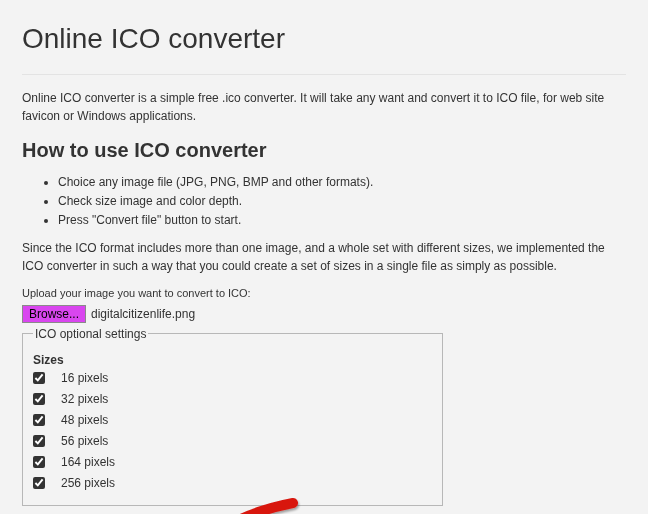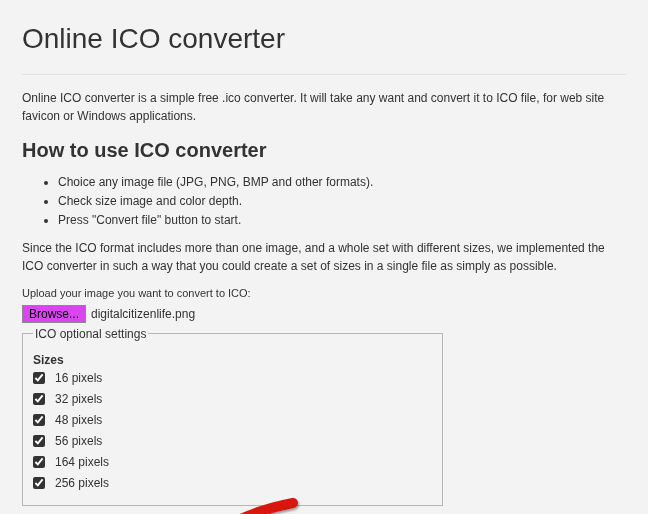--- a/index.html
+++ b/index.html
@@ -88,21 +88,21 @@
       margin-top: 2px;
     }
     .section-sub {
       font-size: 12px;
       font-style: italic;
       margin-bottom: 2px;
     }
     .opt-row {
       display: flex;
       align-items: center;
-      gap: 10px;
+      gap: 16px;
       font-size: 12px;
       margin-bottom: 3px;
     }
     .opt-row input[type="checkbox"],
     .opt-row input[type="radio"] {
       margin: 0;
       width: 12px;
       height: 12px;
       accent-color: #333;
     }

